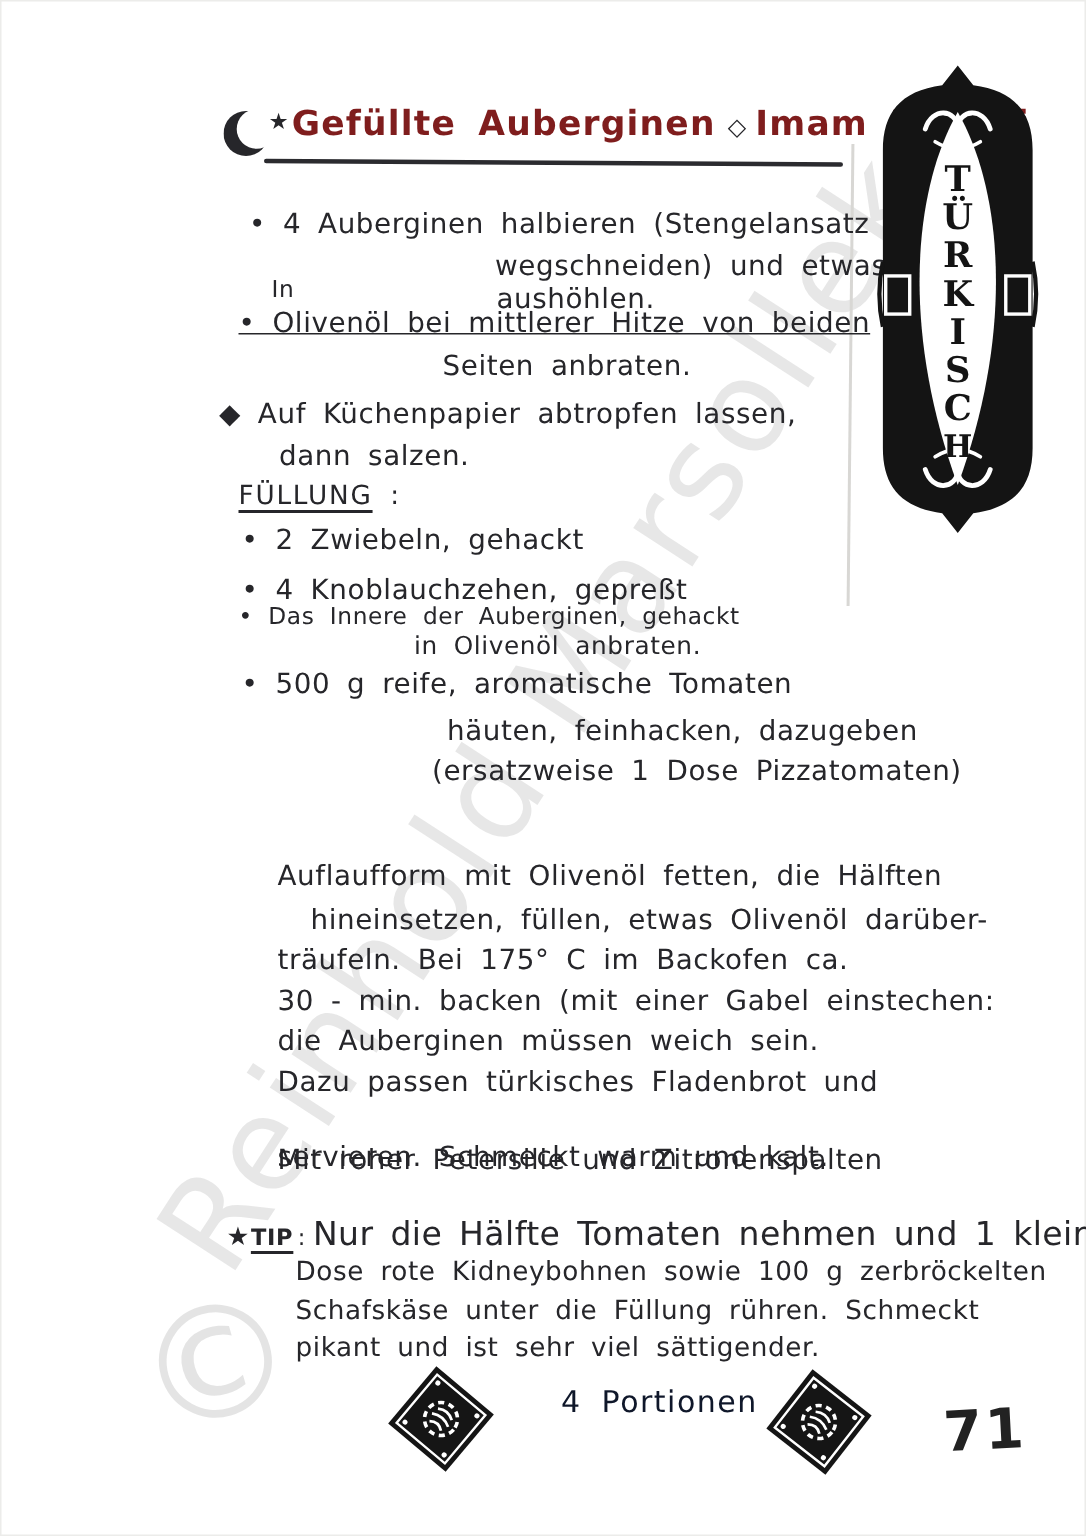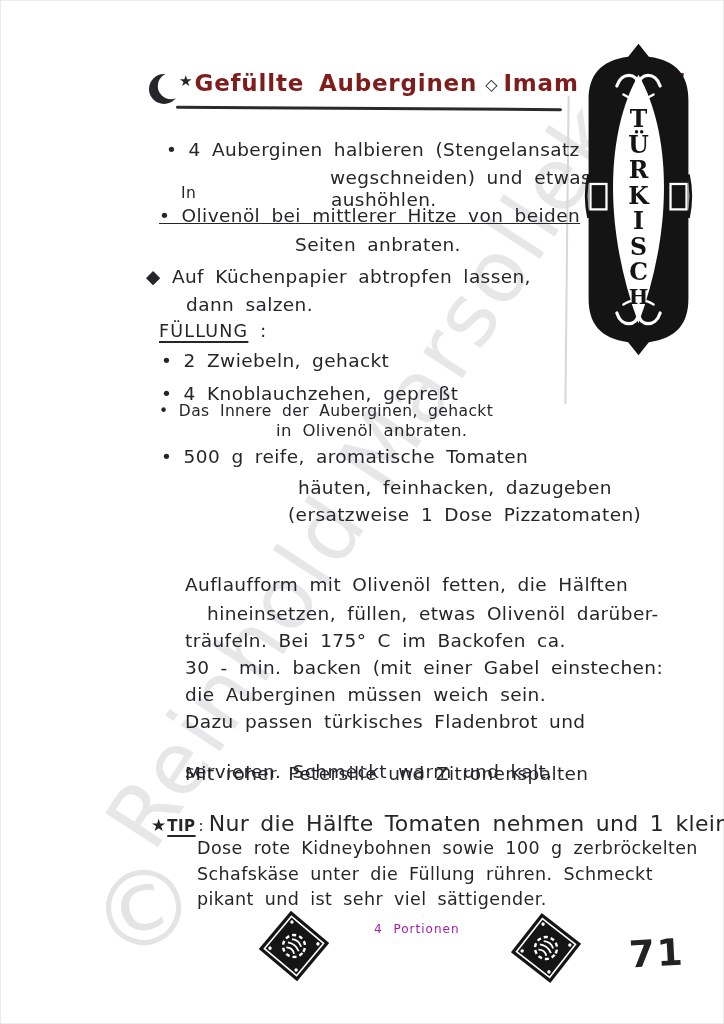--- a/index.html
+++ b/index.html
@@ -26,21 +26,21 @@
   
   .uline{text-decoration:underline;text-underline-offset:4px;text-decoration-thickness:2px;}
   
   #badge{position:absolute;left:582px;top:33px;z-index:3;}
   #crease-line{position:absolute;left:566px;top:96px;width:1.5px;height:308px;
       background:#d8d7d4;transform:rotate(.6deg);z-index:2;}
   
   .stamp{position:absolute;z-index:3;}
   #page-number{position:absolute;left:629px;top:932px;font-size:37px;font-weight:600;
       color:#222;transform:rotate(-3deg);letter-spacing:2px;z-index:3;}
-  #servings{position:absolute;left:374px;top:922px;font-size:12px;color:#a21caf;
+  #servings{position:absolute;left:374px;top:922px;font-size:20px;color:#0f172a;
       letter-spacing:1px;word-spacing:6px;z-index:3;}
   
   #tip-row{position:absolute;left:151px;top:811px;display:flex;align-items:baseline;z-index:3;
       color:#26262a;}
   #tip-star{font-size:17px;margin-right:1px;}
   #tip-label{font-size:15px;font-weight:600;letter-spacing:.5px;}
   #tip-colon{font-size:15px;margin:0 5px 0 3px;}
   #tip-text{font-size:22px;letter-spacing:.3px;word-spacing:4px;white-space:nowrap;}
   .tip-line{font-size:17.5px;}
 </style>

